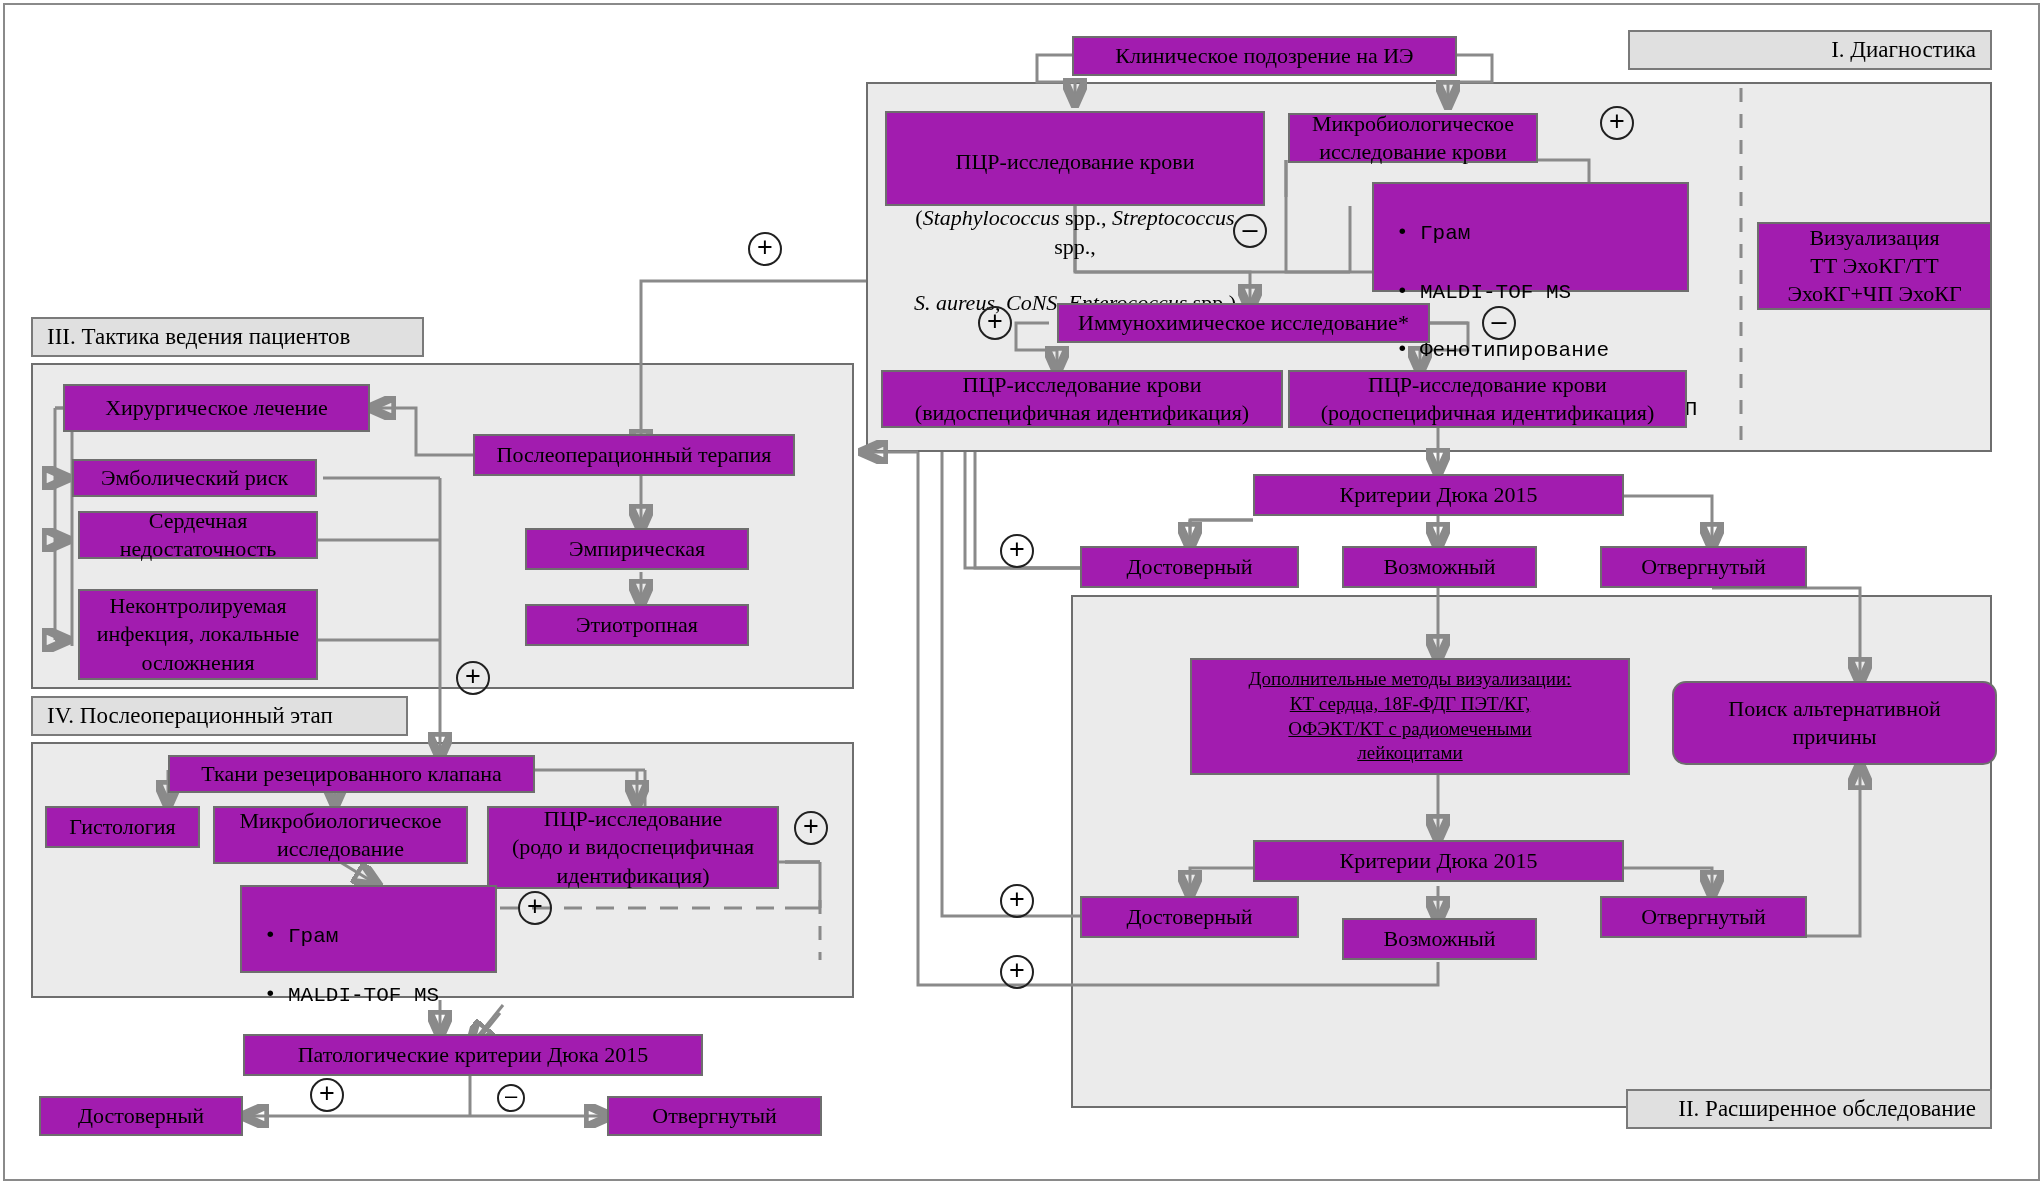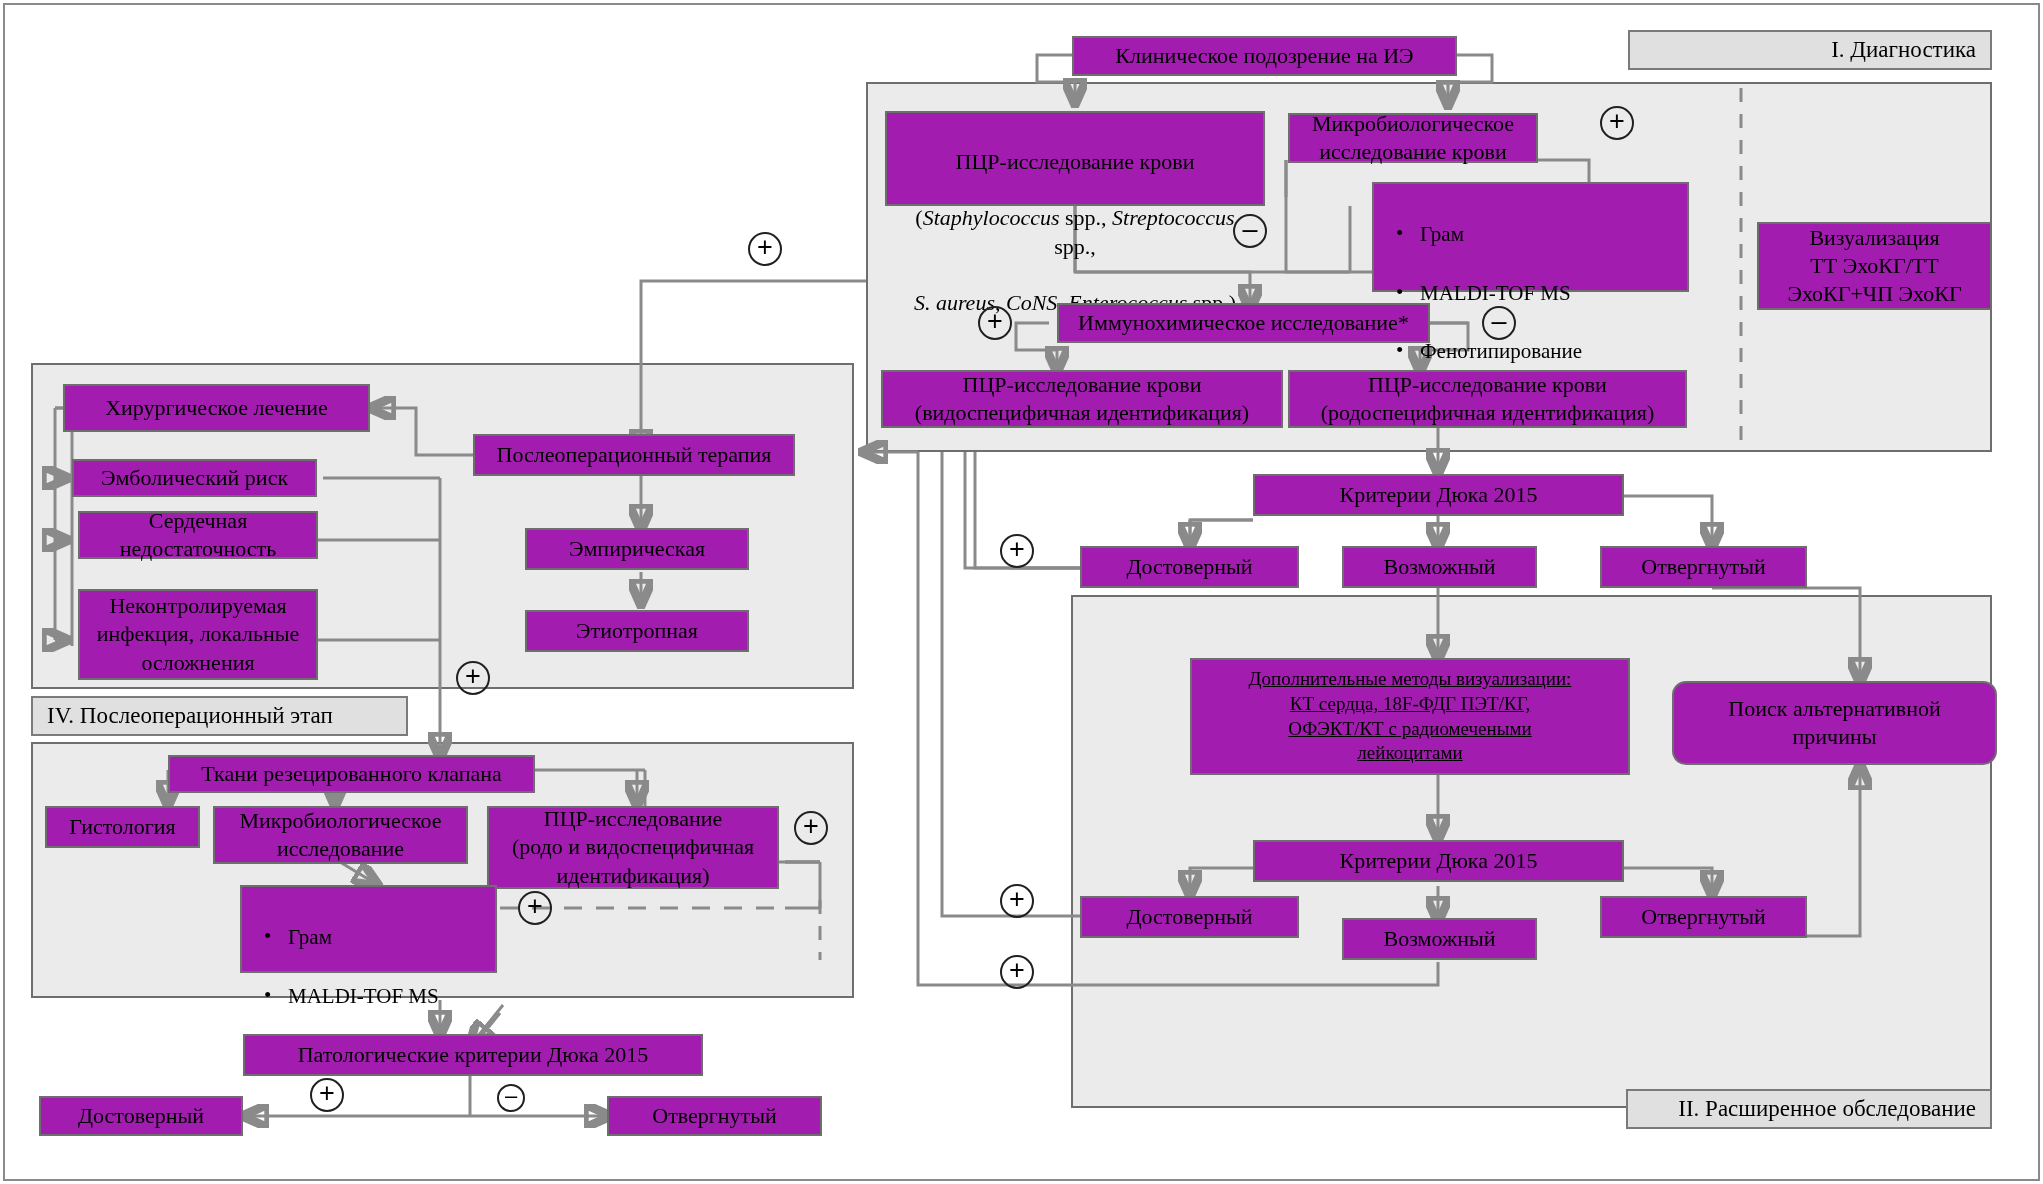--- a/index.html
+++ b/index.html
@@ -45,20 +45,21 @@
     line-height:1.28;
     color:#000;
     padding:2px 6px;
     white-space:pre-line;
   }
   .node.tiny  { font-size:19px; line-height:1.3; }
   .node.bullets {
     display:block;
     text-align:left;
     padding:7px 2px 7px 16px;
+    font-family:Liberation Mono, monospace;
   }
   .node.bullets .bi {
     display:block;
     position:relative;
     padding-left:30px;
     font-size:21px;
     line-height:1.45;
     white-space:nowrap;
   }
   .node.bullets .bi:before {
@@ -241,20 +242,23 @@
   </svg>
 
   <div class="region-label right" style="left:1628px; top:30px; width:364px; height:40px;">
     <span>I. Диагностика</span>
   </div>
 
   <div class="region-label right" style="left:1626px; top:1089px; width:366px; height:40px;">
     <span>II. Расширенное обследование</span>
   </div>
 
+  <div class="region-label" style="left:31px; top:317px; width:393px; height:40px;">
+    <span>III. Тактика ведения пациентов</span>
+  </div>
 
   <div class="region-label" style="left:31px; top:696px; width:377px; height:40px;">
     <span>IV. Послеоперационный этап</span>
   </div>
 
   <div class="node" style="left:1072px; top:36px; width:385px; height:40px;">Клиническое подозрение на ИЭ</div>
 
   <div class="node" style="left:885px; top:111px; width:380px; height:95px; display:block; padding-top:7px;">
     <div>ПЦР-исследование крови</div>
     <div><span>(</span><span class="it">Staphylococcus</span><span> spp., </span><span class="it">Streptococcus</span><span> spp.,</span></div>
@@ -315,21 +319,21 @@
 недостаточность</div>
 
   <div class="node" style="left:78px; top:589px; width:240px; height:91px;">Неконтролируемая
 инфекция, локальные
 осложнения</div>
 
   <div class="node" style="left:473px; top:434px; width:322px; height:42px;">Послеоперационный терапия</div>
 
   <div class="node" style="left:525px; top:528px; width:224px; height:42px;">Эмпирическая</div>
 
-  <div class="node" style="left:525px; top:604px; width:224px; height:42px;margin-top:6px;">Этиотропная</div>
+  <div class="node" style="left:525px; top:604px; width:224px; height:42px;">Этиотропная</div>
 
   <div class="node" style="left:168px; top:755px; width:367px; height:38px;">Ткани резецированного клапана</div>
 
   <div class="node" style="left:45px; top:806px; width:155px; height:42px;">Гистология</div>
 
   <div class="node" style="left:213px; top:806px; width:255px; height:58px;">Микробиологическое
 исследование</div>
 
   <div class="node" style="left:487px; top:806px; width:292px; height:83px;">ПЦР-исследование
 (родо и видоспецифичная

